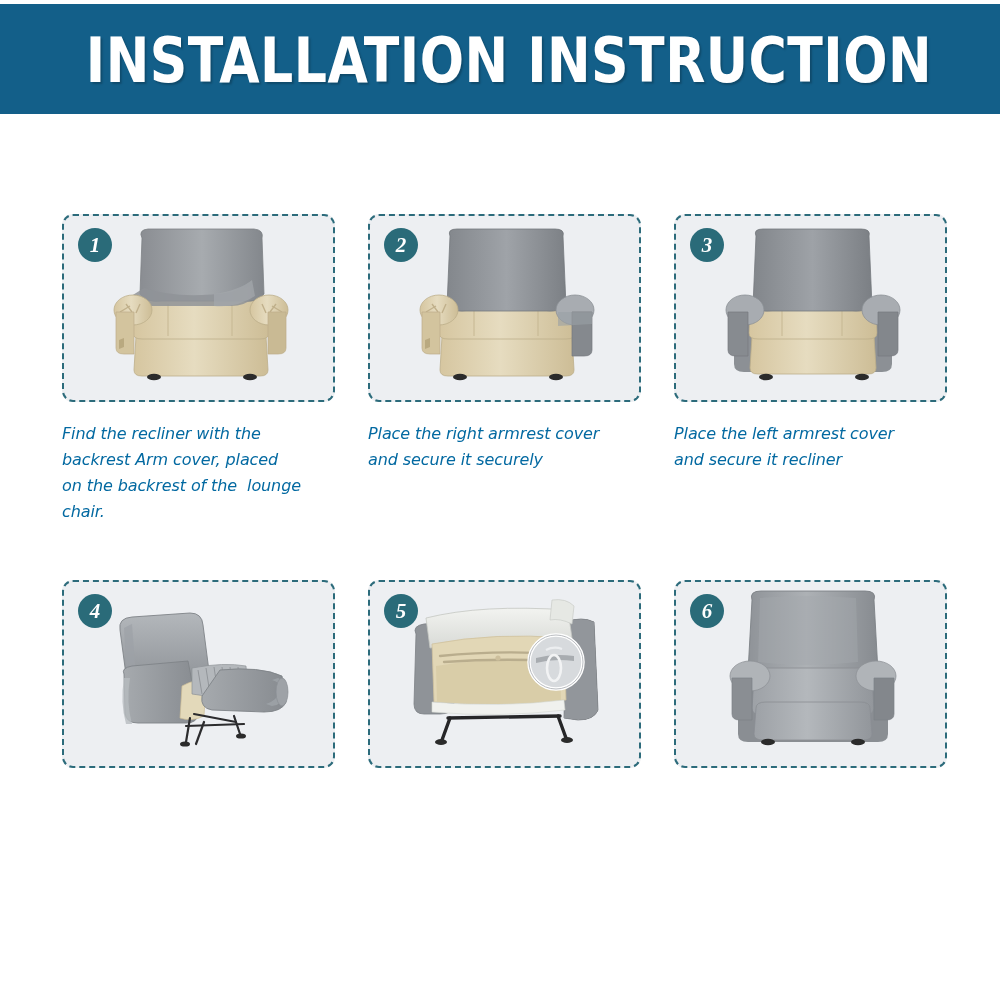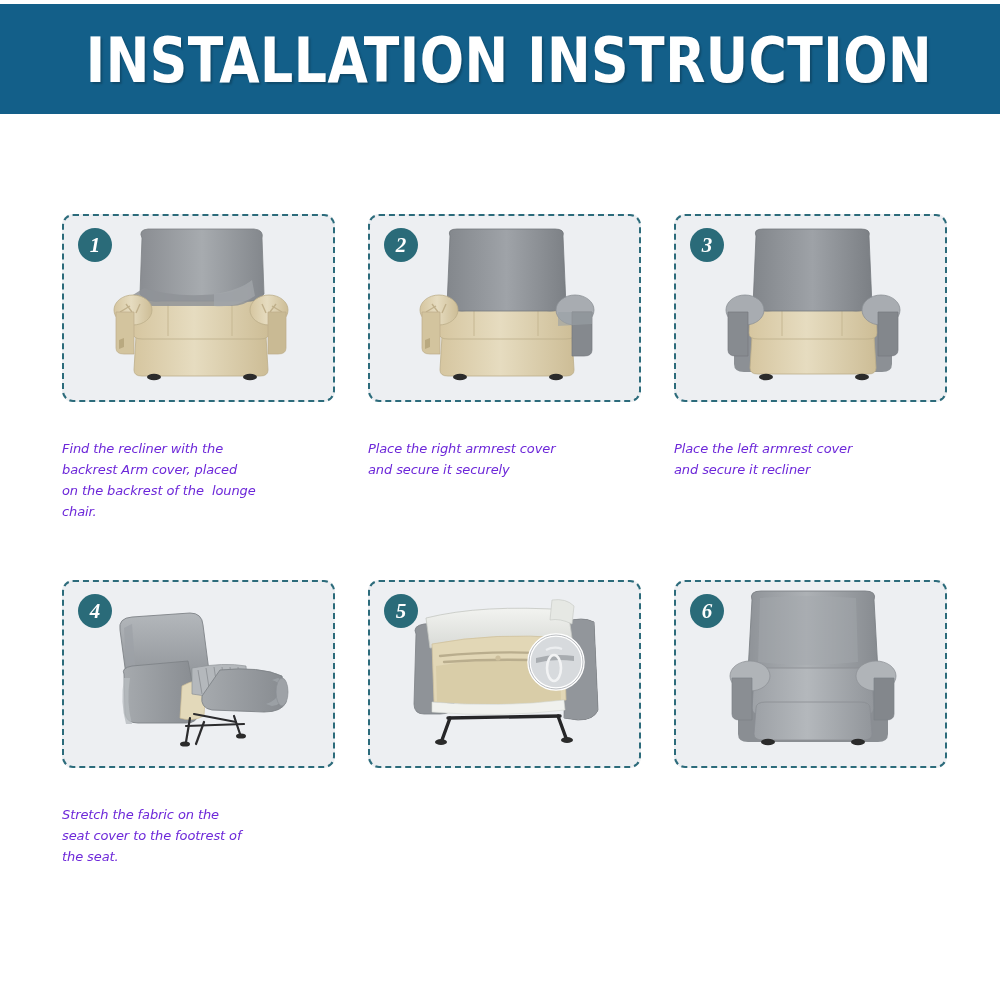--- a/index.html
+++ b/index.html
@@ -100,26 +100,26 @@
     letter-spacing: 0px;
   }
   .art {
     position: absolute;
     left: 0;
     top: 0;
     width: 273px;
     height: 188px;
   }
   .caption {
-    margin-top: 36px;
+    margin-top: 19px;
     font-family: "DejaVu Sans", "Liberation Sans", sans-serif;
     font-style: italic;
-    font-size: 13px;
+    font-size: 16px;
     line-height: 1.62;
-    color: #6d28d9;
+    color: #0369a1;
     width: 292px;
     letter-spacing: -0.1px;
     white-space: pre-wrap;
   }
   .caption.wide { width: 300px; }
 </style>
 </head>
 <body>
 
 <div class="page">
@@ -300,23 +300,20 @@
             <path d="M130 132 l42 8"></path>
             <path d="M122 144 l58 -2"></path>
             <path d="M126 136 l-4 24"></path>
             <path d="M170 134 l6 18"></path>
             <path d="M140 140 l-8 22"></path>
           </g>
           <ellipse cx="121" cy="162" rx="5" ry="2.6" fill="#2b2b2b"></ellipse>
           <ellipse cx="177" cy="154" rx="5" ry="2.6" fill="#2b2b2b"></ellipse>
         </svg>
       </div>
-      <div class="caption">Stretch the fabric on the
-seat cover to the footrest of
-the seat.</div>
     </div>
 
     <div class="step">
       <div class="card">
         <div class="badge">5</div>
         <svg class="art" viewBox="0 0 273 188">
           <defs>
             <linearGradient id="g5top" x1="0" y1="0" x2="0" y2="1">
               <stop offset="0" stop-color="#f2f3f0"></stop>
                 <stop offset="1" stop-color="#d8dad6"></stop>

